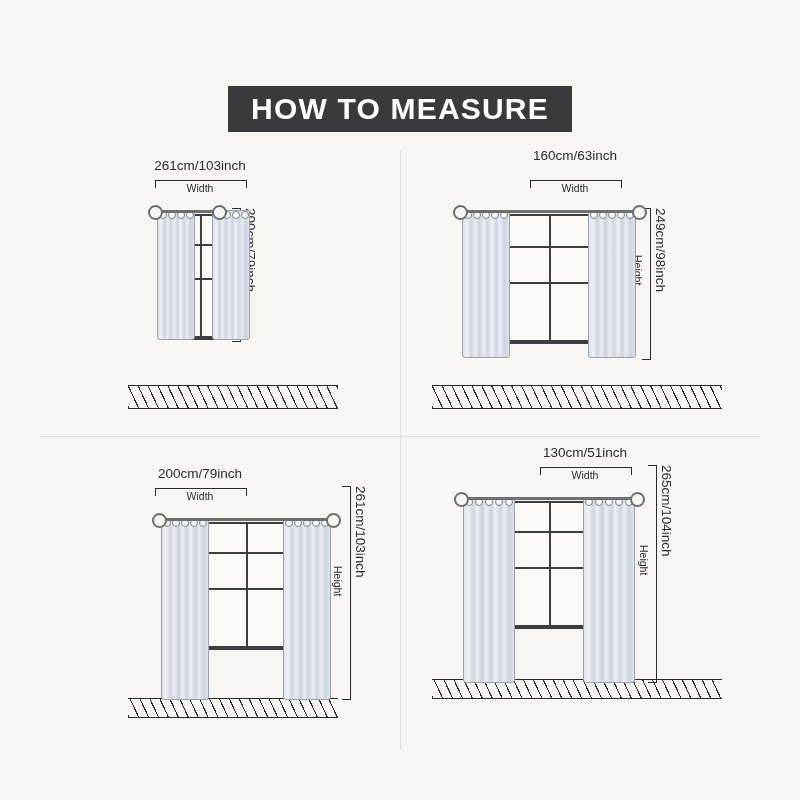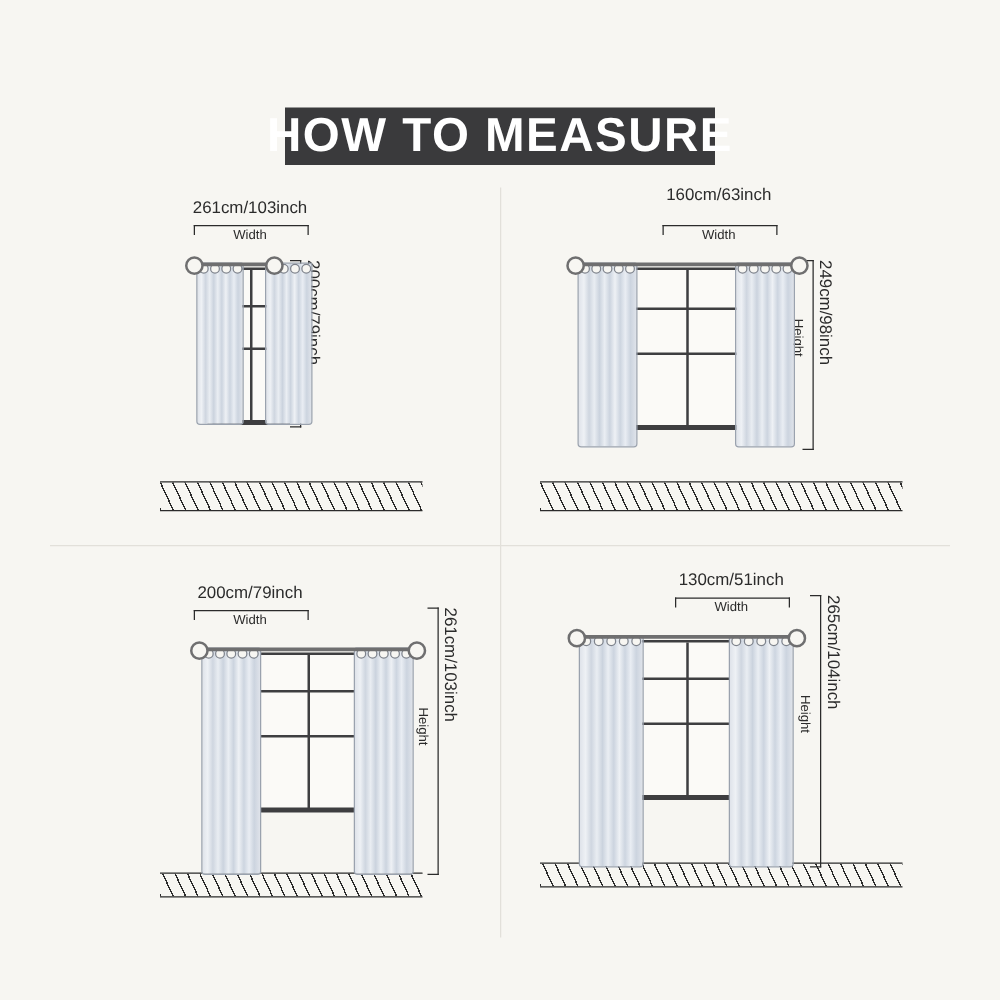--- a/index.html
+++ b/index.html
@@ -27,21 +27,21 @@
     top: 86px;
     width: 344px;
     height: 46px;
     background: #3a3a3c;
     display: flex;
     align-items: center;
     justify-content: center;
   }
   .title-banner .title-text {
     color: #ffffff;
-    font-size: 38px;
+    font-size: 30px;
     font-weight: bold;
     letter-spacing: 1.2px;
     font-family: "Liberation Sans", sans-serif;
     white-space: nowrap;
   }
 
   
   .divider-h {
     position: absolute;
     left: 40px;
@@ -61,21 +61,21 @@
 
   
   .panel {
     position: absolute;
     width: 400px;
     height: 320px;
   }
   .panel.q1 { left: 0px;   top: 140px; }
   .panel.q2 { left: 400px; top: 140px; }
   .panel.q3 { left: 0px;   top: 448px; }
-  .panel.q4 { left: 400px; top: 438px; }
+  .panel.q4 { left: 400px; top: 427px; }
 
   
   .width-label {
     position: absolute;
     font-size: 13.5px;
     color: #2b2b2b;
     white-space: nowrap;
     text-align: center;
   }
   .width-bracket {

